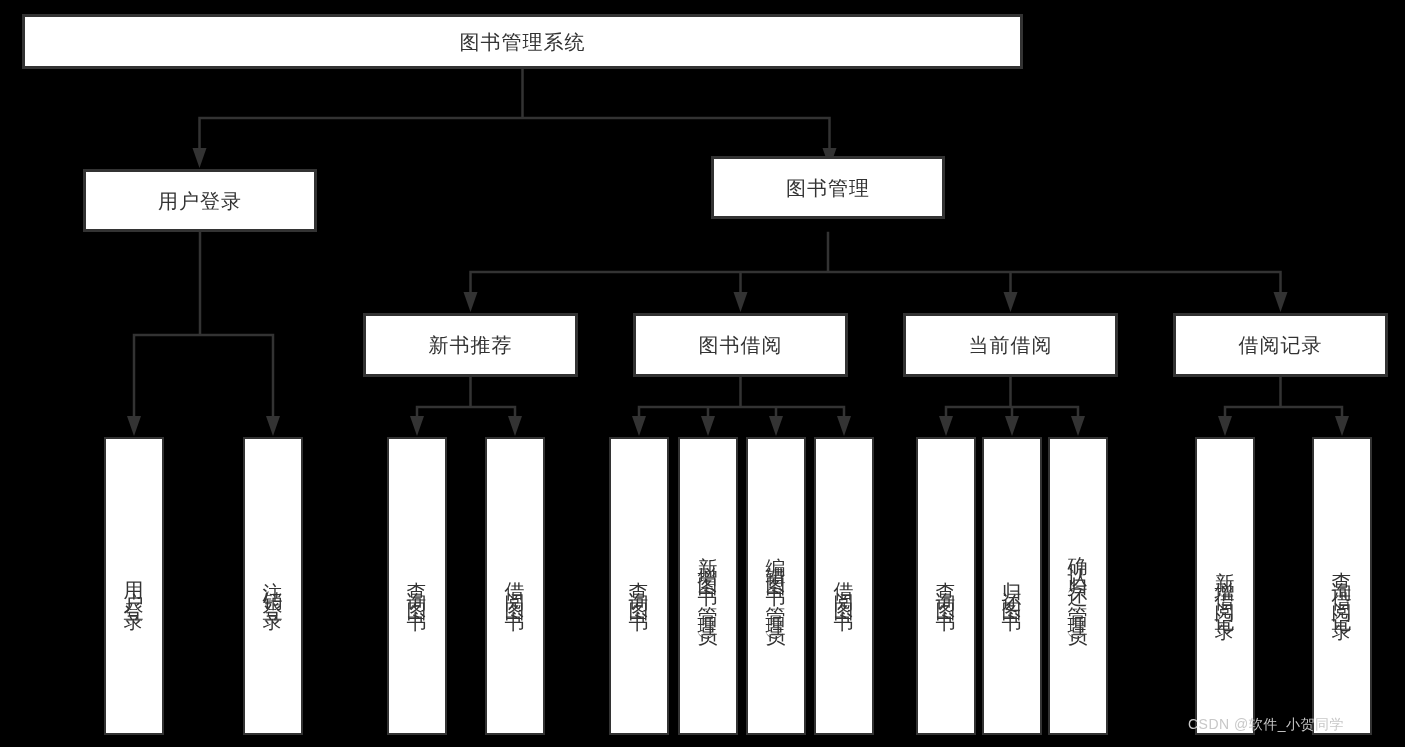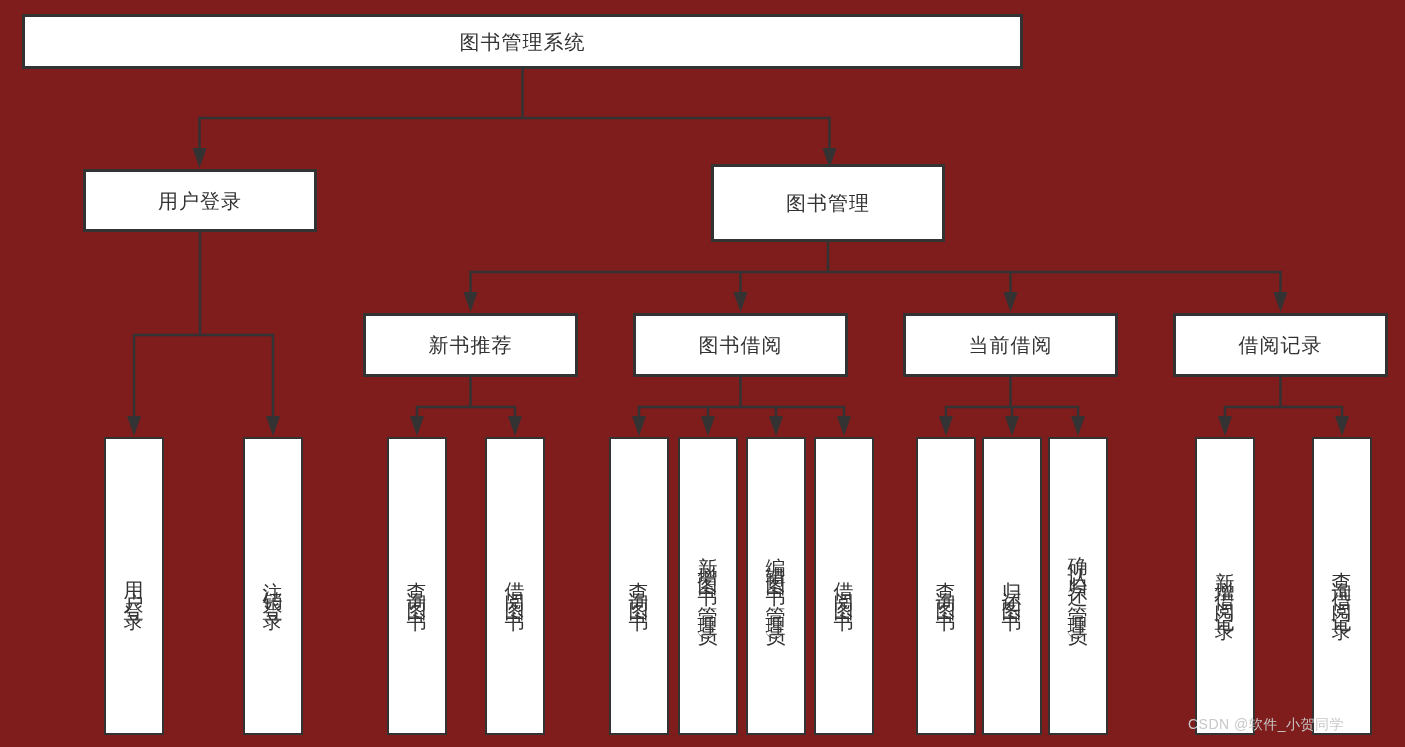--- a/index.html
+++ b/index.html
@@ -1,19 +1,19 @@
 <!DOCTYPE html>
 <html><head>
 <meta charset="utf-8">
 <style>
   html,body{margin:0;padding:0;background:#ffffff;}
   .canvas{
     position:relative;
     width:1405px;height:747px;
-    background:#7f1d1d;
+    background:#000000;
     font-family:"Liberation Sans","DejaVu Sans",sans-serif;
     overflow:hidden;
     text-decoration:underline;
   }
   .wires{position:absolute;left:0;top:0;width:1405px;height:747px;}
   .box{
     position:absolute;
     box-sizing:border-box;
     background:#ffffff;
     border:3px solid #333333;
@@ -89,21 +89,21 @@
       <polygon points="1012,436 1005,416 1019,416"></polygon>
       <polygon points="1078,436 1071,416 1085,416"></polygon>
       <polygon points="1225,436 1218,416 1232,416"></polygon>
       <polygon points="1342,436 1335,416 1349,416"></polygon>
     </g>
   </svg>
 
   <div class="box" style="left:22px;top:14px;width:1001px;height:55px">图书管理系统</div>
 
   <div class="box" style="left:83px;top:169px;width:234px;height:63px">用户登录</div>
-  <div class="box" style="left:711px;top:164px;width:234px;height:78px">图书管理</div>
+  <div class="box" style="left:711px;top:156px;width:234px;height:63px">图书管理</div>
 
   <div class="box" style="left:363px;top:313px;width:215px;height:64px">新书推荐</div>
   <div class="box" style="left:633px;top:313px;width:215px;height:64px">图书借阅</div>
   <div class="box" style="left:1173px;top:313px;width:215px;height:64px">借阅记录</div>
   <div class="box" style="left:903px;top:313px;width:215px;height:64px">当前借阅</div>
 
   <div class="box leaf" style="left:104px;top:437px;width:60px;height:298px">用户登录</div>
   <div class="box leaf" style="left:243px;top:437px;width:60px;height:298px">注销登录</div>
 
   <div class="box leaf" style="left:387px;top:437px;width:60px;height:298px">查询图书</div>

